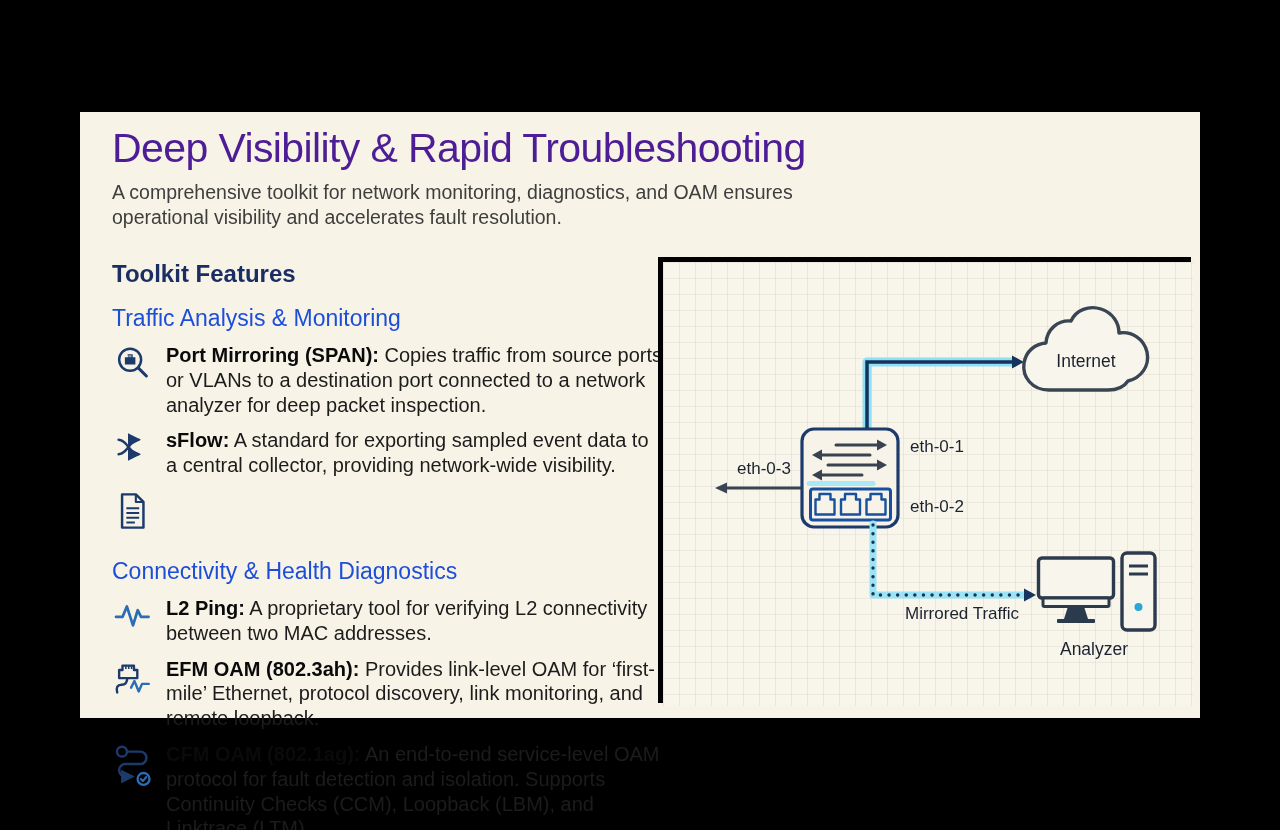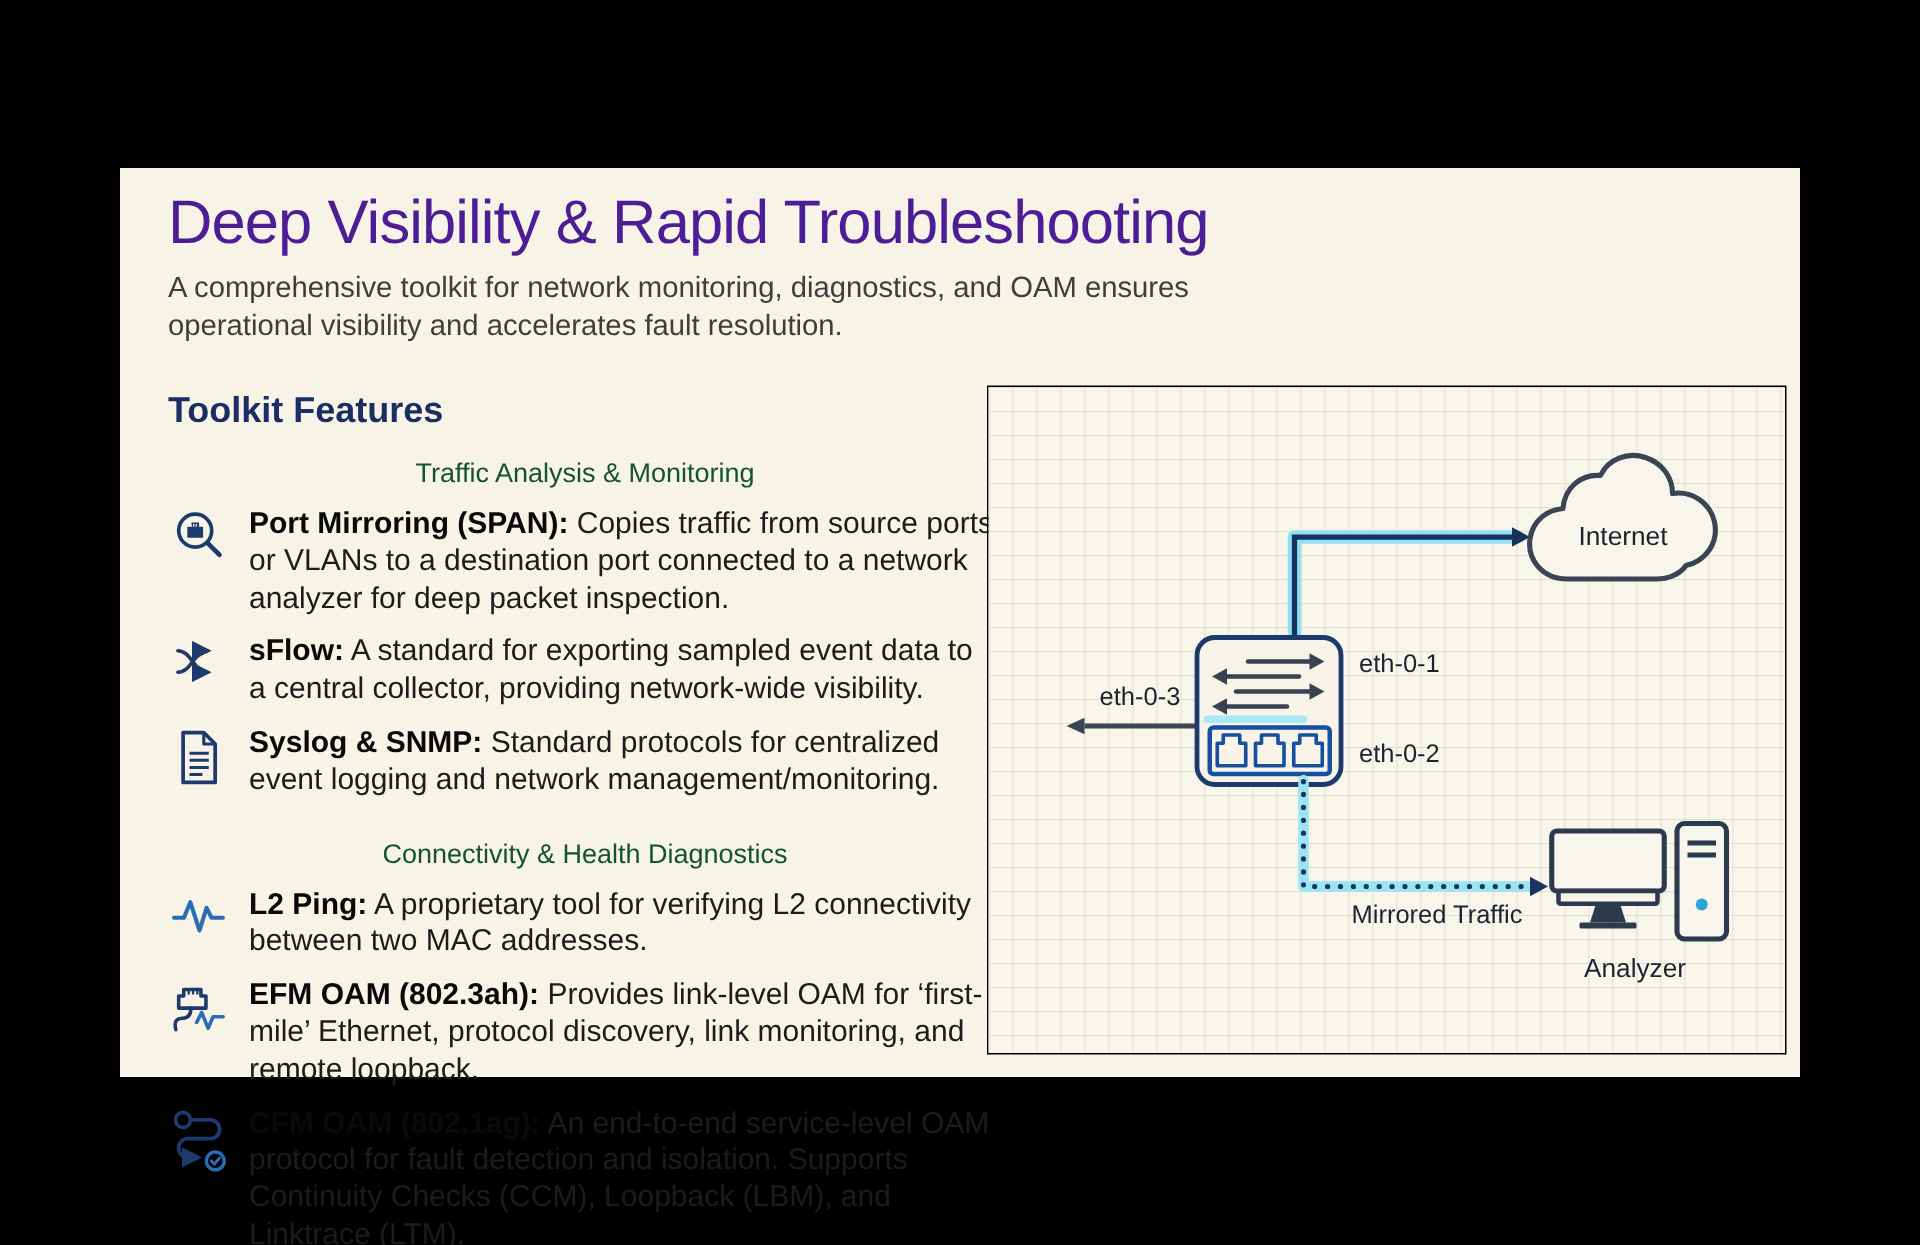--- a/index.html
+++ b/index.html
@@ -16,30 +16,30 @@
     margin:0;font-size:41px;font-weight:normal;color:#4c1d95;letter-spacing:-0.6px;line-height:1.1;
   }
   .subtitle{
     margin:9px 0 0 0;font-size:19.5px;color:#3e3e3e;line-height:1.3;width:775px;
   }
   .features{position:absolute;left:32px;top:148px;width:556px;}
   .features-heading{
     margin:0;font-size:24px;font-weight:bold;color:#1b2e63;
   }
   .section-heading{
-    margin:17px 0 11px 0;font-size:18px;font-weight:400;color:#14532d;text-align:center;
+    margin:17px 0 11px 0;font-size:23px;font-weight:400;color:#1d4ed8;
   }
   .section-heading.second{margin-top:26px;}
   .item{display:flex;gap:12px;margin-bottom:11px;align-items:flex-start;}
   .item-icon{flex:0 0 42px;display:flex;justify-content:center;padding-top:1px;}
   .item-text{font-size:20px;line-height:1.24;color:#1c1c1c;width:498px;}
   .item-title{font-weight:bold;color:#0a0a0a;}
   .diagram{
     position:absolute;left:578px;top:145px;width:533px;height:446px;
-    border:1px solid #000000;box-sizing:border-box;
+    border:5px solid #000000;box-sizing:border-box;
   }
   .diagram svg{display:block;}
   svg text{font-family:"Liberation Sans", sans-serif;}
 </style>
 </head>
 <body>
 
 <svg width="0" height="0" style="position:absolute" aria-hidden="true">
   <defs>
     <marker id="arr-navy" viewBox="0 0 10 10" refX="8" refY="5" markerWidth="5.5" markerHeight="5.5" orient="auto-start-reverse">
@@ -86,21 +86,20 @@
     </div>
 
     <div class="item">
       <span class="item-icon">
         <svg width="38" height="42" viewBox="0 0 40 44">
           <path d="M8.5 4.5 h14.5 l8 8 v27 h-22.5 z" fill="none" stroke="#1d3a6d" stroke-width="2.6" stroke-linejoin="round"></path>
           <path d="M23 4.5 v8 h8" fill="none" stroke="#1d3a6d" stroke-width="2.2" stroke-linejoin="round"></path>
           <path d="M13 19 h13.5 M13 24 h13.5 M13 29 h13.5 M13 34 h9" stroke="#1d3a6d" stroke-width="2.1"></path>
         </svg>
       </span>
-      <div class="item-text"><span class="item-title">Syslog &amp; SNMP:</span> <span>Standard protocols for centralized event logging and network management/monitoring.</span></div>
     </div>
 
     <h3 class="section-heading second">Connectivity &amp; Health Diagnostics</h3>
 
     <div class="item">
       <span class="item-icon">
         <svg width="40" height="34" viewBox="0 0 40 36">
           <path d="M2 21 h7 l4.5 -11 6.5 20 5 -16 3.5 7 h8" fill="none" stroke="#2a6db5" stroke-width="2.9" stroke-linecap="round" stroke-linejoin="round"></path>
         </svg>
       </span>

